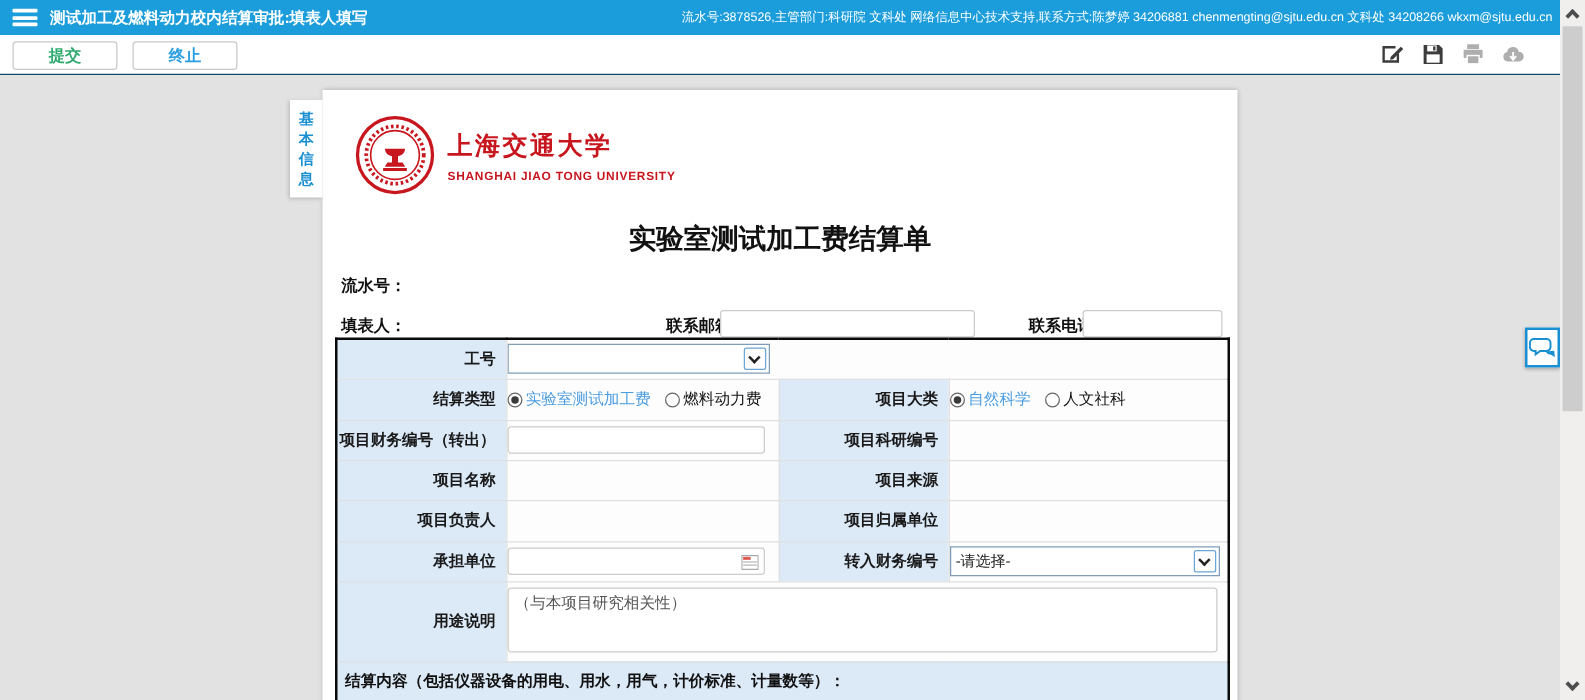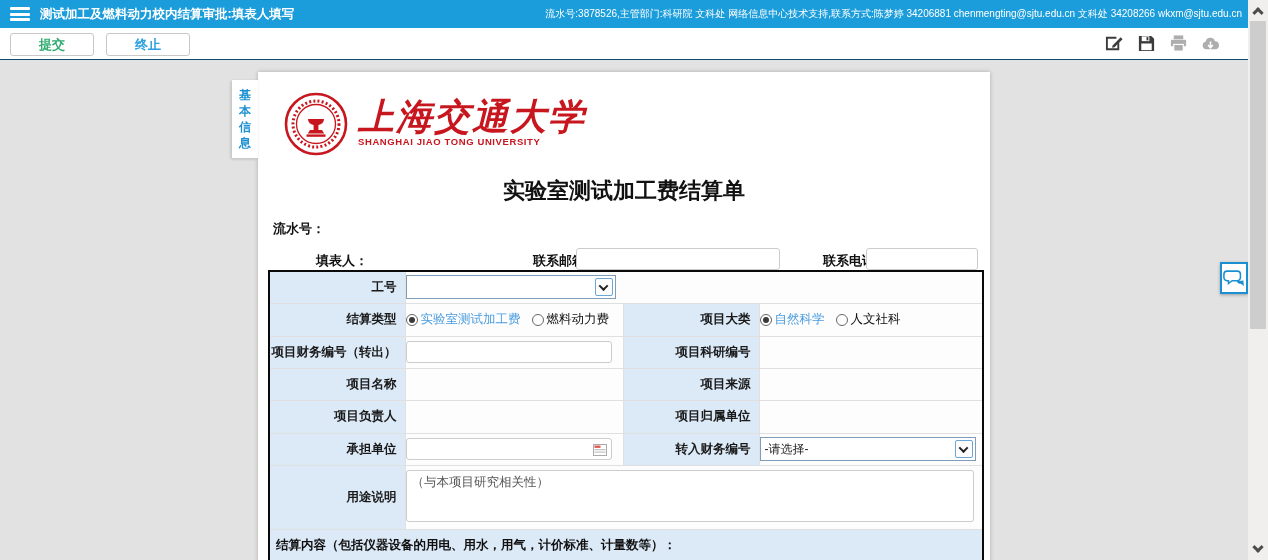--- a/index.html
+++ b/index.html
@@ -30,31 +30,31 @@
   .side-tab { position: absolute; left: 232px; top: 80px; width: 26px; min-height: 68px; background: #fff; z-index: 6; box-shadow: -1px 1px 3px rgba(0,0,0,.18); padding: 7px 0 7px 0; cursor: pointer; }
   .side-tab span { display: block; width: 13px; margin: 0 auto; color: #1a8fd1; font-size: 12px; font-weight: bold; word-break: break-all; line-height: 16px; text-align: center; }
 
   
   .panel { position: absolute; left: 258px; top: 72px; width: 732px; height: 500px; background: #fff; box-shadow: 0 0 4px rgba(0,0,0,.25); z-index: 5; }
 
   
   .logo-wrap { position: absolute; left: 26px; top: 20px; display: flex; align-items: center; }
   .seal { width: 64px; height: 64px; }
   .logo-text { margin-left: 10px; }
-  .logo-cn { font-family: "Liberation Serif", "DejaVu Serif", serif; font-style: italic; font-weight: bold; font-size: 36px; color: #c8161e; line-height: 32px; letter-spacing: 2px; }
+  .logo-cn { font-family: "Liberation Serif", "DejaVu Serif", serif; font-weight: bold; font-size: 20px; color: #c8161e; line-height: 32px; letter-spacing: 2px; }
   .logo-en { font-size: 9.5px; font-weight: bold; color: #c8161e; letter-spacing: 0.6px; margin-top: 3px; }
 
   .form-title { position: absolute; left: 0; top: 88px; width: 100%; text-align: center; font-size: 22px; font-weight: bold; color: #111; margin-top: 16px; }
 
   .field-row { position: absolute; left: 0; width: 100%; font-size: 13px; font-weight: bold; color: #111; }
   .row-serial { top: 148px; }
   .row-filler { top: 176px; }
   .fl-label { position: absolute; white-space: nowrap; }
   .lbl-serial { left: 15px; top: 0; }
-  .lbl-filler { left: 15px; top: 4px; margin-left: 43px; }
+  .lbl-filler { left: 15px; top: 4px; }
   .lbl-email { left: 275px; top: 4px; }
   .lbl-phone { left: 565px; top: 4px; }
   .txt-input { position: absolute; height: 22px; border: 1px solid #ccc; border-radius: 3px; background: #fff; font-size: 12px; padding: 0 4px; font-family: inherit; }
   .inp-email { left: 318px; top: 0; width: 204px; }
   .inp-phone { left: 608px; top: 0; width: 112px; }
 
   
   .main-table { position: absolute; left: 10px; top: 198px; width: 714px; border-collapse: collapse; table-layout: fixed; border: 2px solid #0a0a0a; font-size: 12.5px; }
   .main-table td { border: 1px solid #e0e0e0; vertical-align: middle; }
   td.lbl { background: #dce9f7; font-weight: bold; text-align: right; padding-right: 8px; color: #1a1a1a; }

